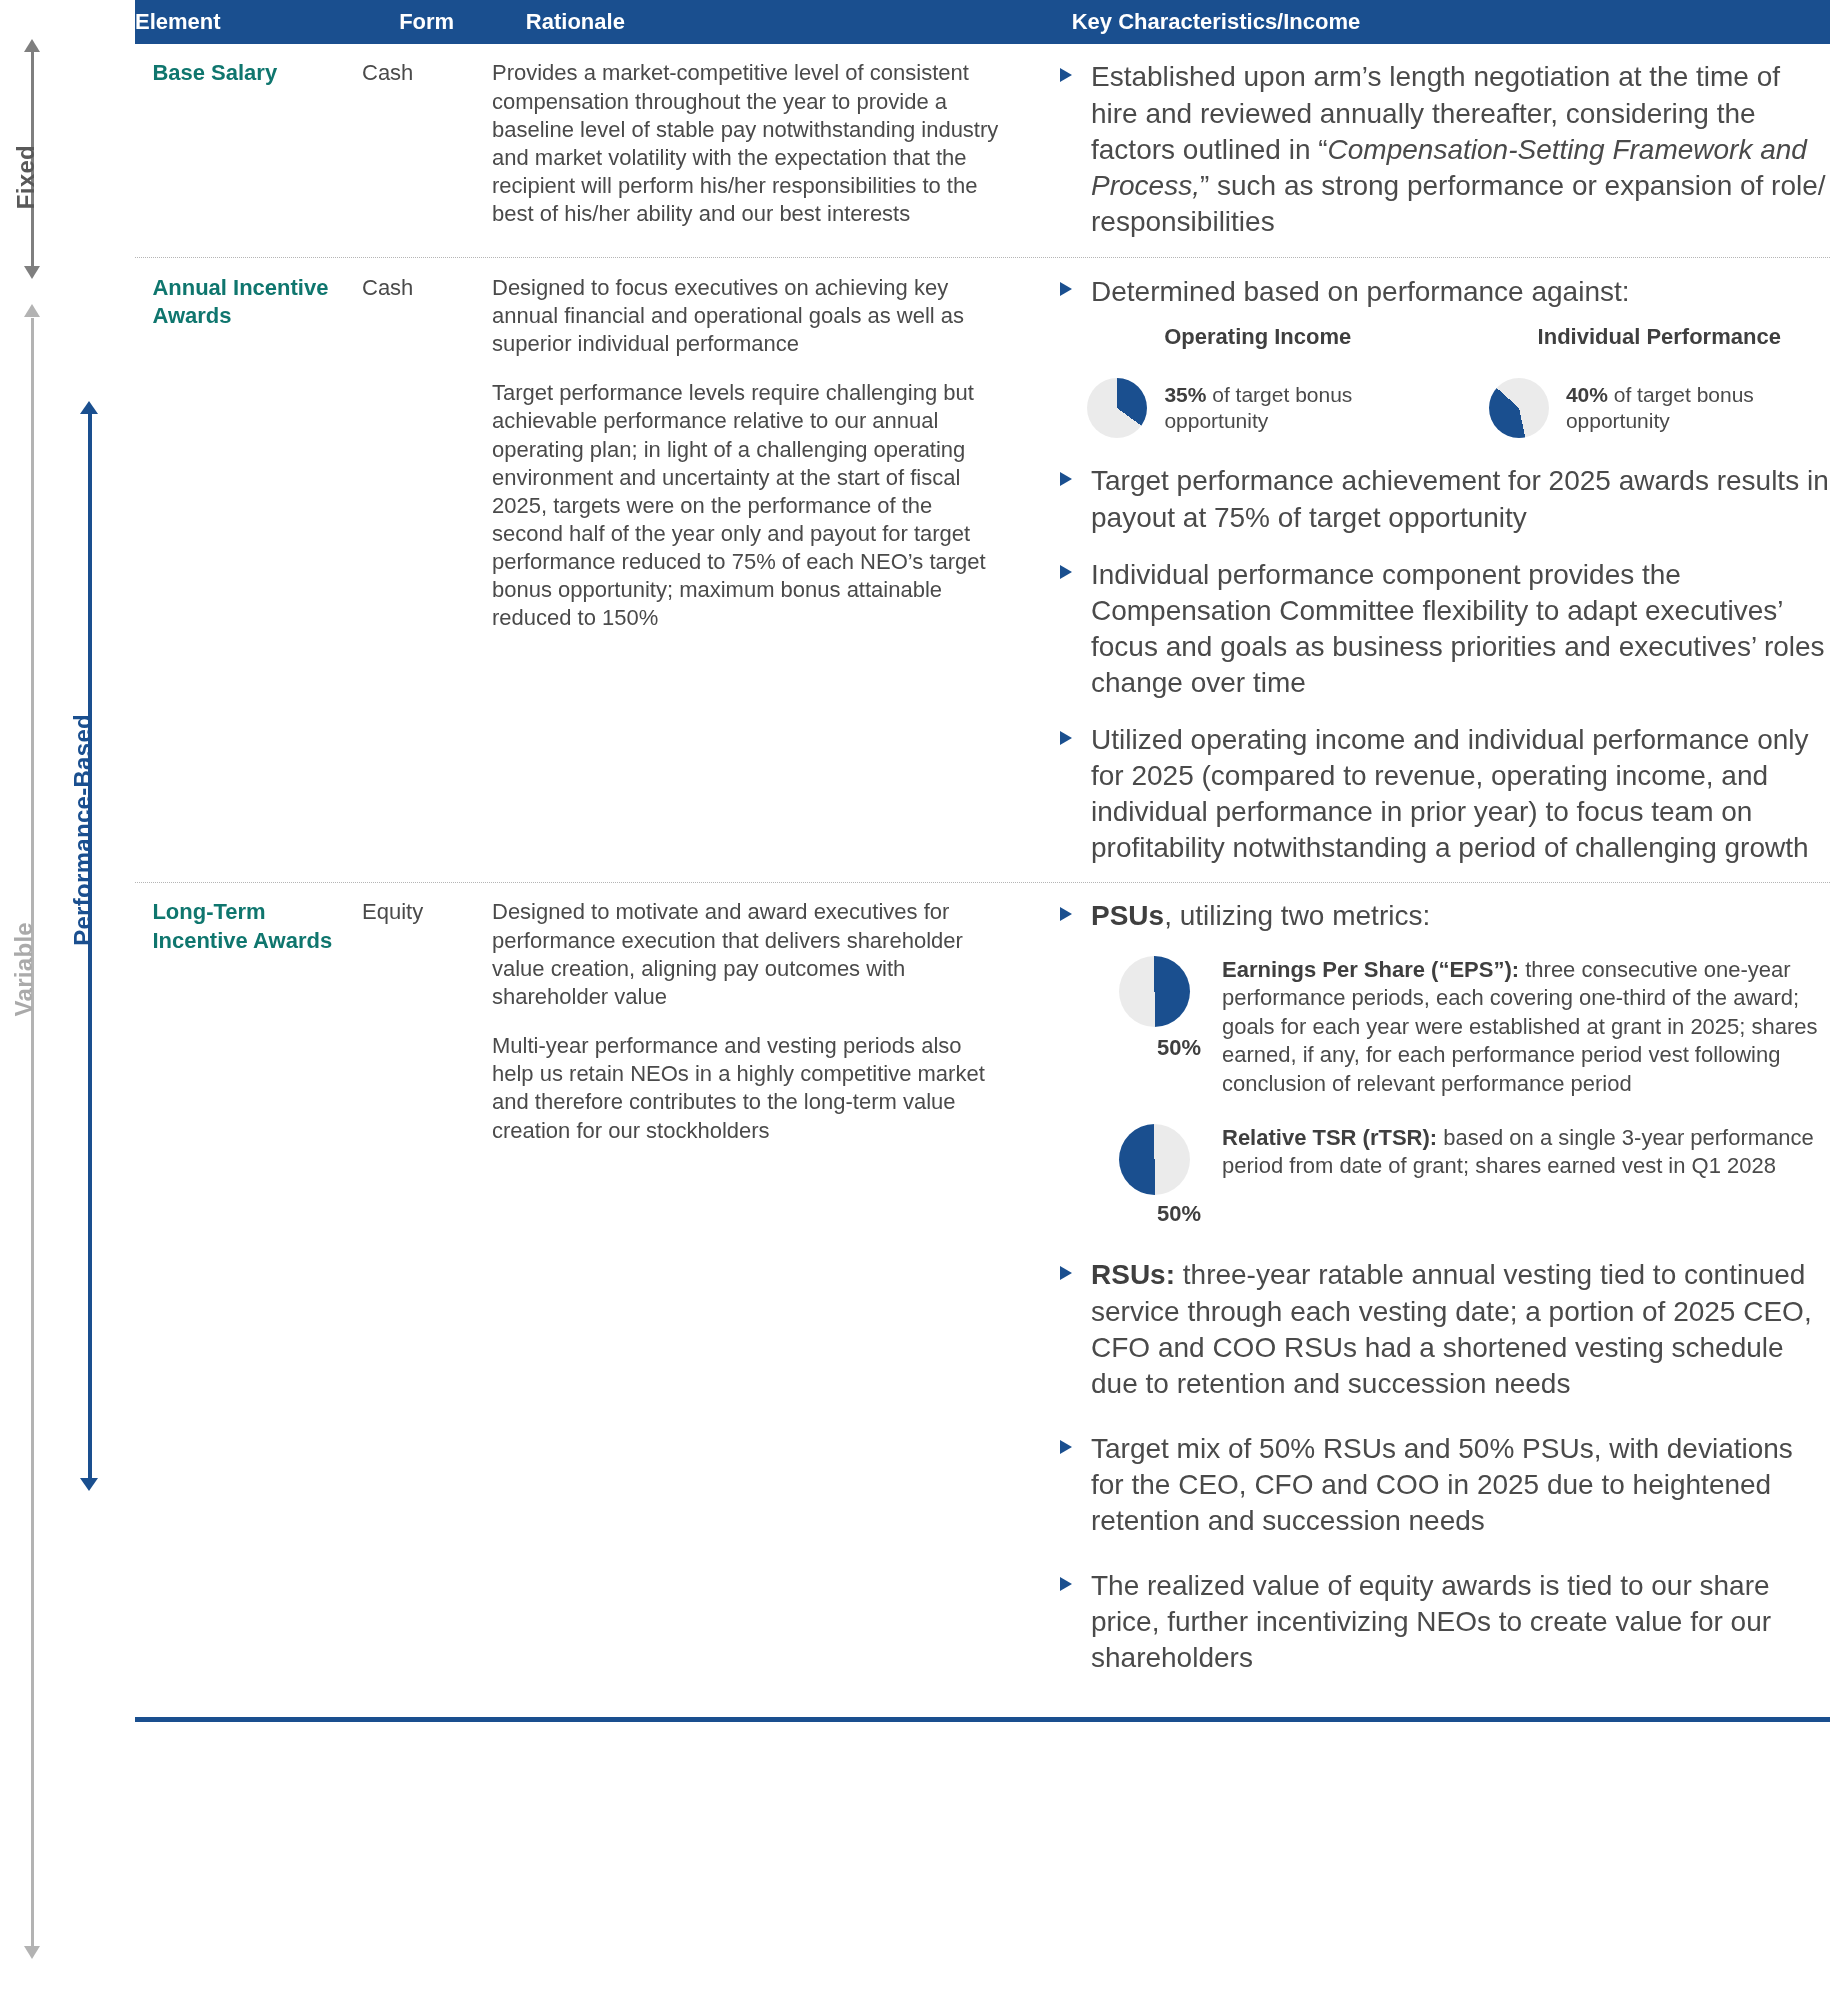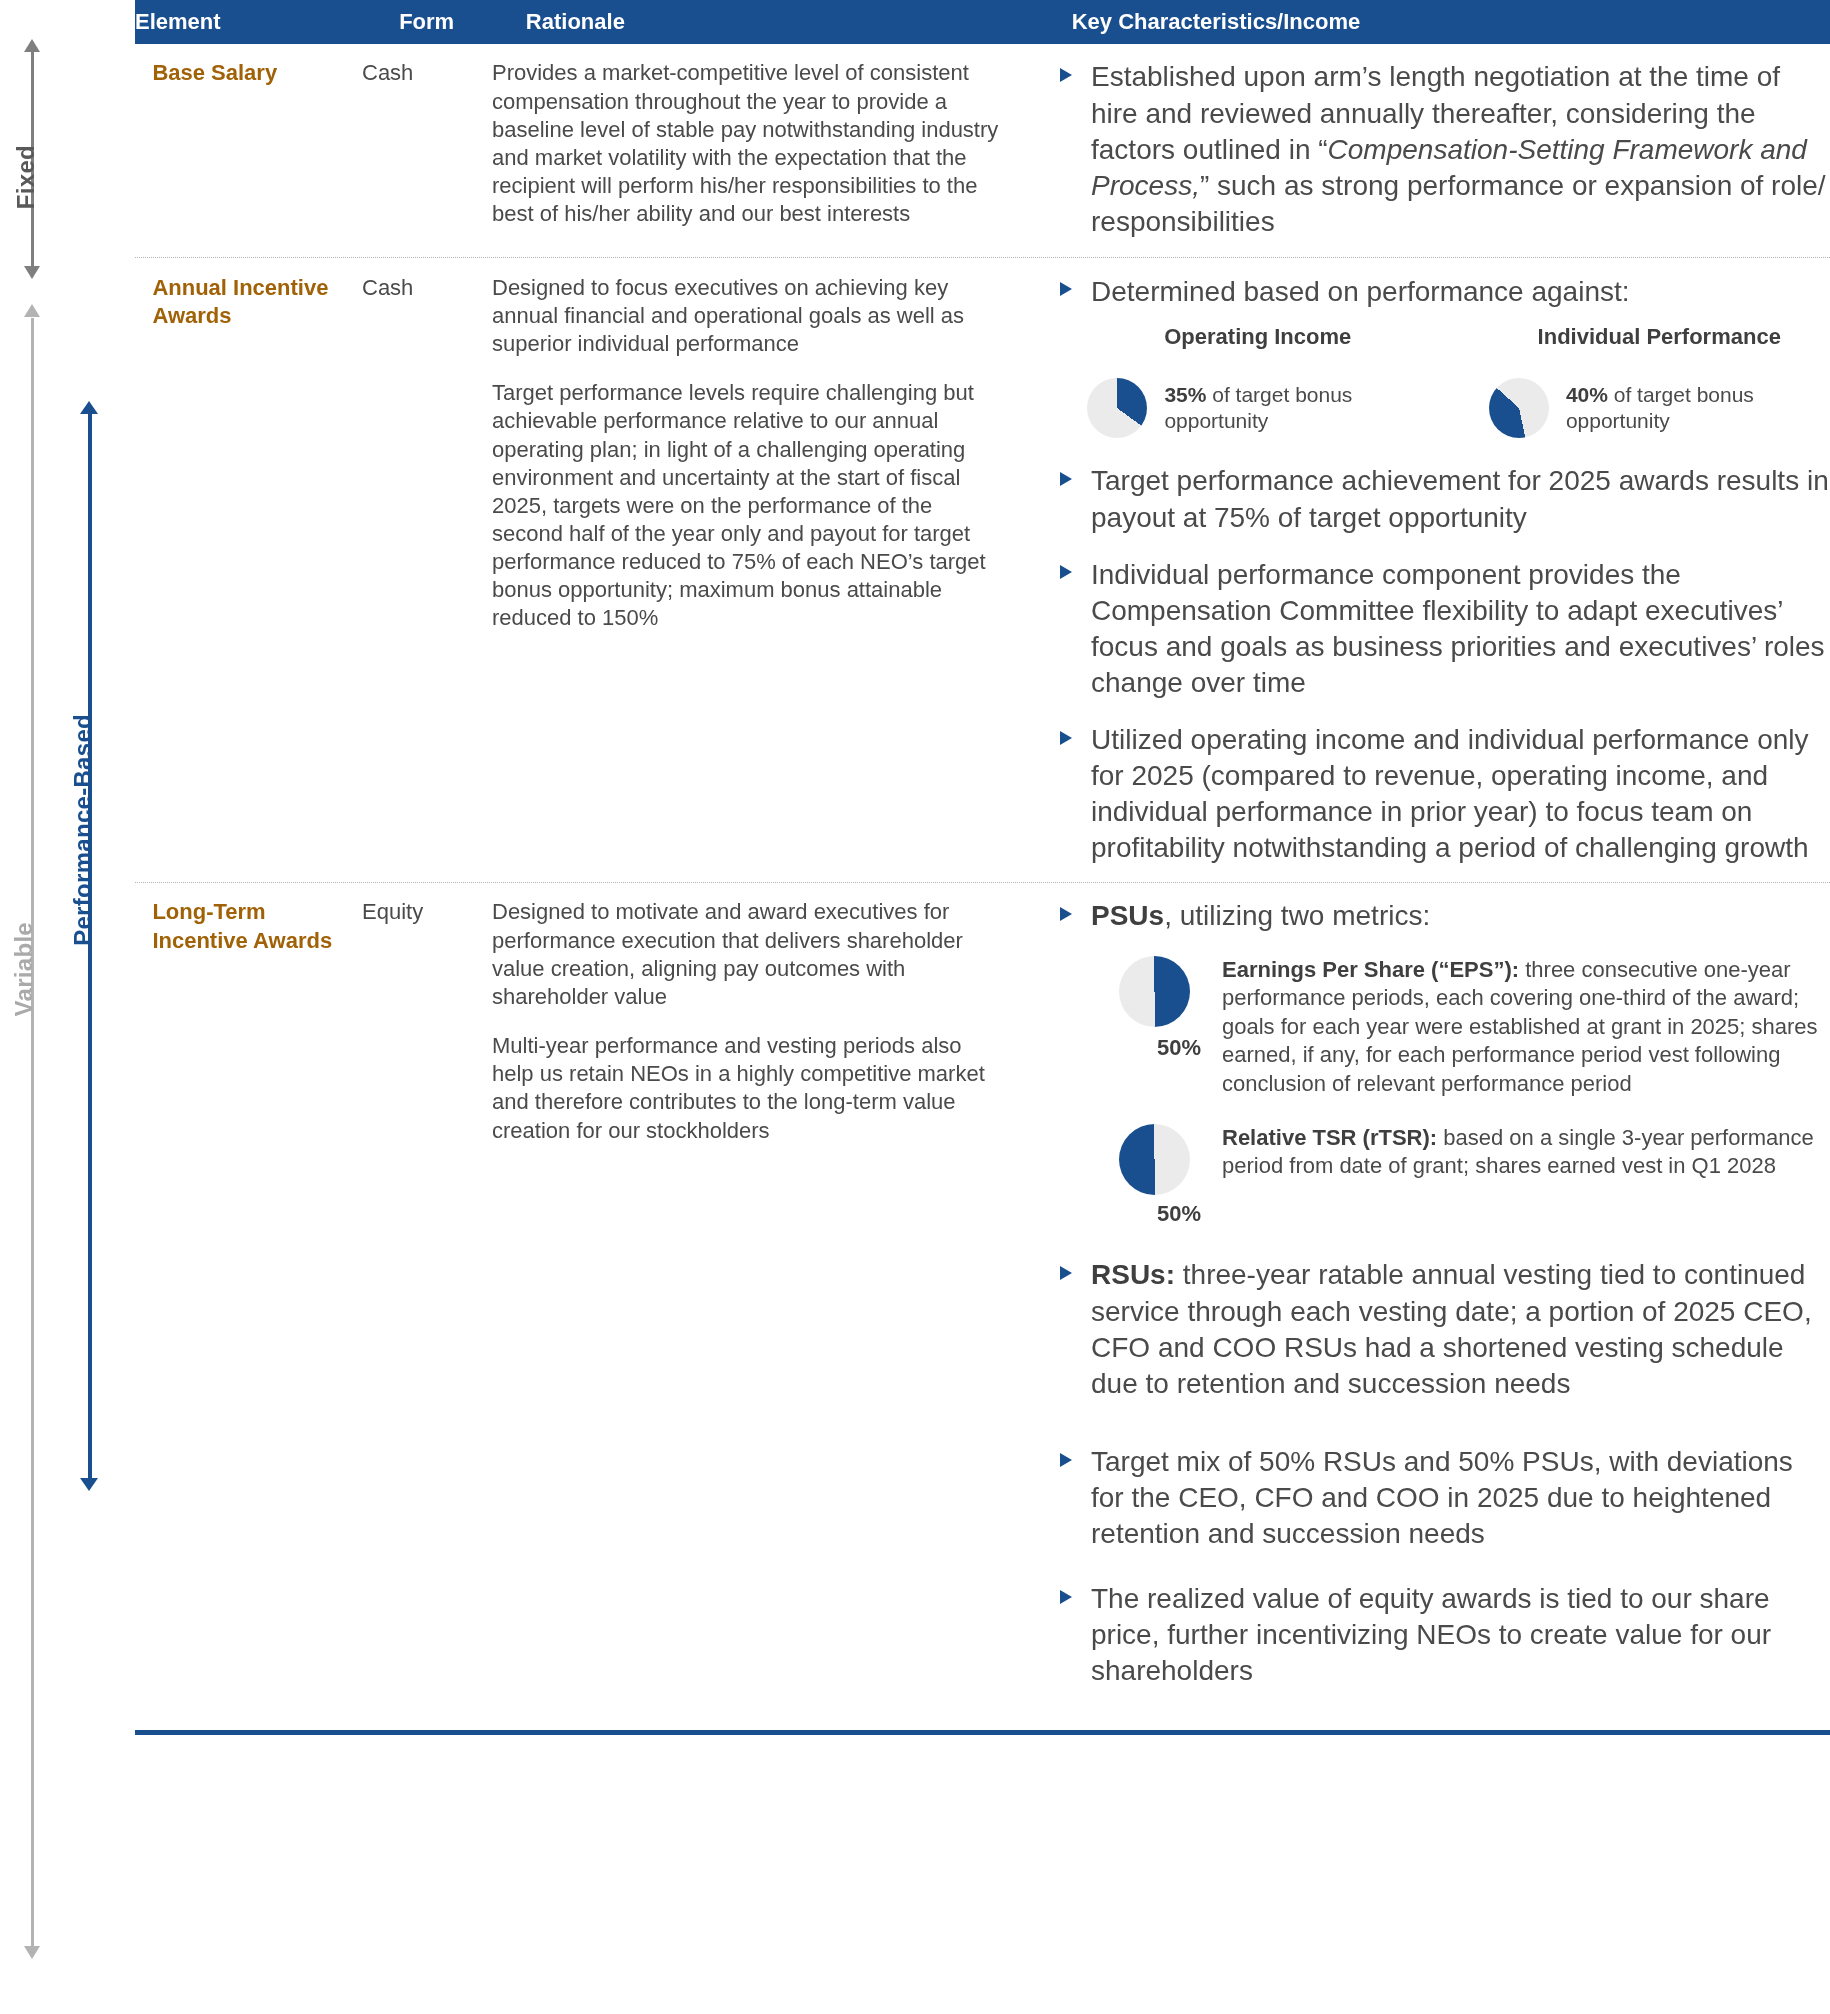--- a/index.html
+++ b/index.html
@@ -93,21 +93,21 @@
     height: 0;
     margin: 0;
   }
   .bottombar {
     height: 4.8px;
     background: #1a4f8f;
     margin-top: 29px;
   }
 
   .cell { font-size: 22px; color: #4a4a4a; line-height: 1.28; }
-  .cell-element { width: 227px; padding-left: 17.4px; font-weight: bold; color: #a16207; }
+  .cell-element { width: 227px; padding-left: 17.4px; font-weight: bold; color: #0f766e; }
   .cell-form    { width: 130px; }
   .cell-rat     { width: 560px; padding-right: 29px; }
   .cell-key     { width: 778px; }
 
   .cell-rat p { margin: 0 16px 21px 0; }
   .cell-rat p:last-child { margin-bottom: 0; }
 
   
   ul.bullets { list-style: none; margin: 0; padding: 0; }
   ul.bullets > li {
@@ -295,21 +295,21 @@
         <div class="psu-row label-after">
           <div class="psu-pie-wrap">
             <div class="psu-pie" id="pie-rtsr" style="background: conic-gradient(from 180deg, rgb(26, 79, 143) 0deg, rgb(26, 79, 143) 180deg, rgb(235, 235, 235) 180deg, rgb(235, 235, 235) 360deg);"></div>
             <div class="psu-pct">50%</div>
           </div>
           <div class="psu-text"><b>Relative TSR (rTSR):</b><span> based on a single 3-year performance period from date of grant; shares earned vest in Q1 2028</span></div>
         </div>
 
         <ul class="bullets" style="margin-top:29px;">
           <li><b>RSUs:</b><span> three-year ratable annual vesting tied to continued service through each vesting date; a portion of 2025 CEO, CFO and COO RSUs had a shortened vesting schedule due to retention and succession needs</span></li>
-          <li style="margin-top:42px;">Target mix of 50% RSUs and 50% PSUs, with deviations for the CEO, CFO and COO in 2025 due to heightened retention and succession needs</li>
+          <li style="margin-top:29px;">Target mix of 50% RSUs and 50% PSUs, with deviations for the CEO, CFO and COO in 2025 due to heightened retention and succession needs</li>
           <li style="margin-top:29px;">The realized value of equity awards is tied to our share price, further incentivizing NEOs to create value for our shareholders</li>
         </ul>
       </div>
     </div>
 
     <div class="bottombar"></div>
   </div>
 </div>
 
 

